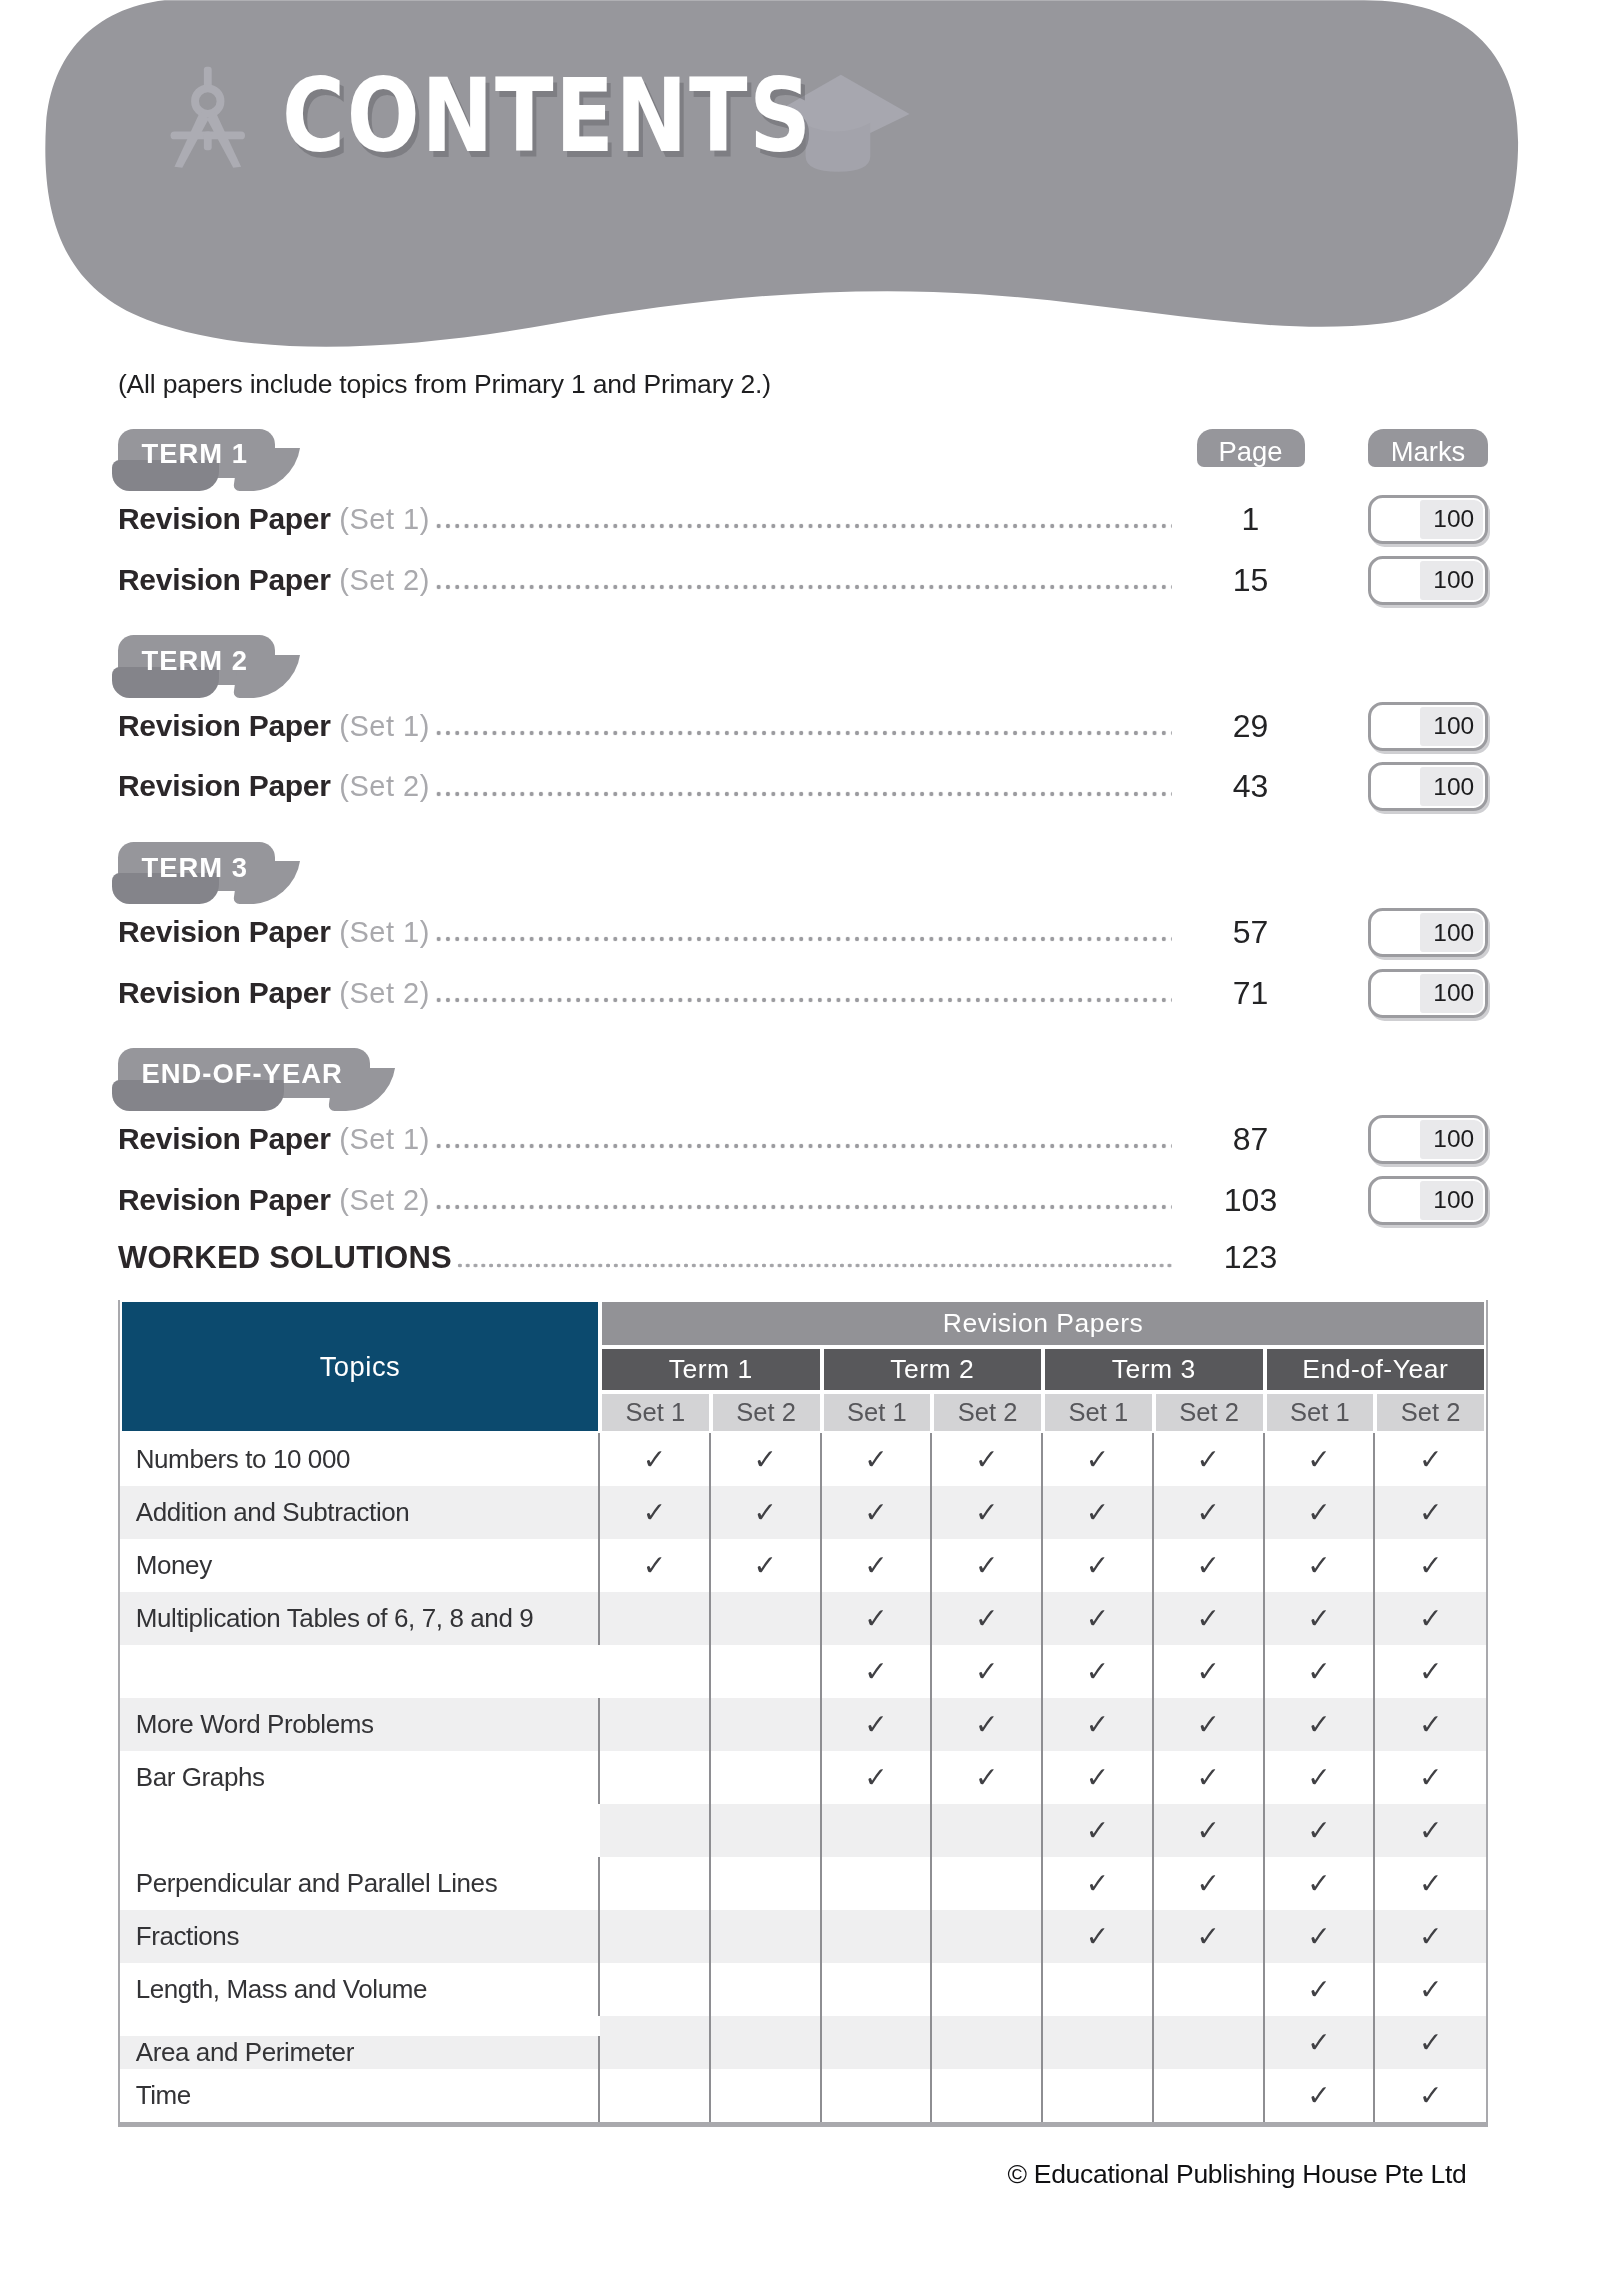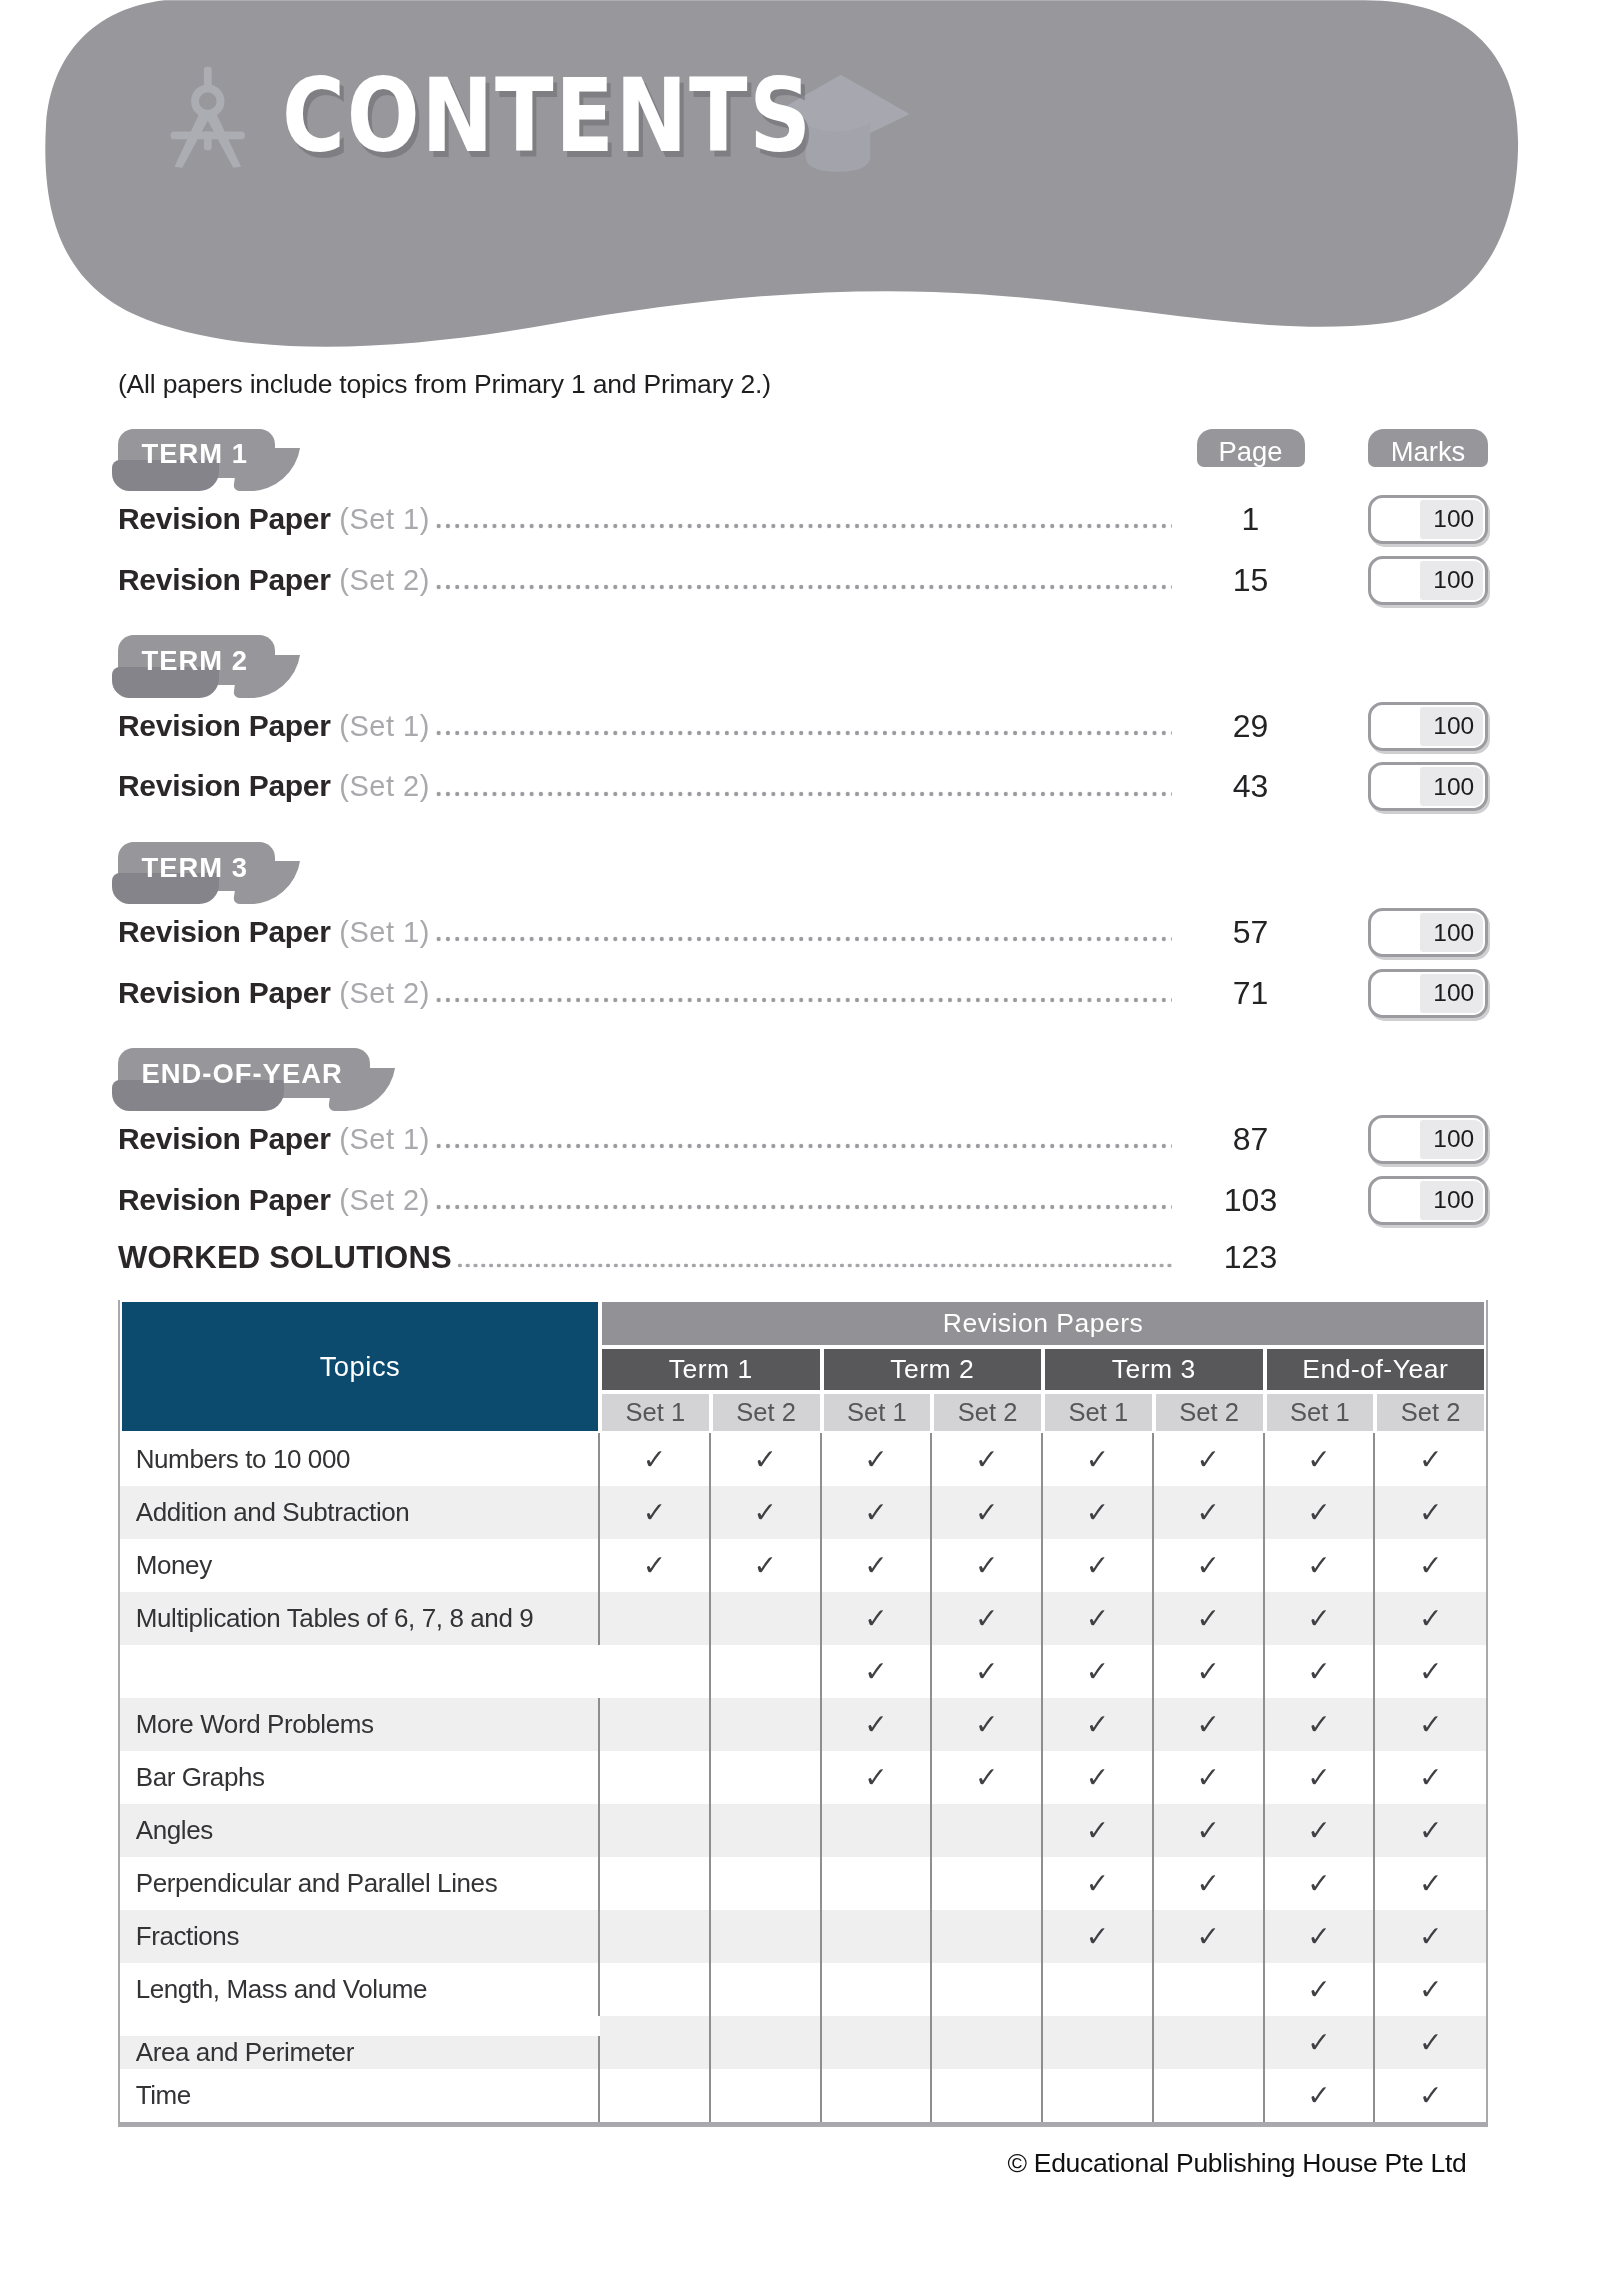--- a/index.html
+++ b/index.html
@@ -102,21 +102,21 @@
   }
   .body { border-right:2px solid #8e8e92; }
   .body.lastcol { border-right:none; }
   .body.alt { background:#efeff0; }
   .topic { padding-left:15.7px; display:flex; align-items:center; font-size:26px; color:#333336; letter-spacing:-0.4px; white-space:nowrap; }
   .check {
     display:flex; align-items:center; justify-content:center;
     font-family:"DejaVu Sans", sans-serif; font-size:28px; font-weight:bold; color:#404044;
   }
   
-  .footer { margin-top:21px; text-align:right; padding-right:21.6px; font-size:26.5px; color:#101012; letter-spacing:-0.3px; }
+  .footer { margin-top:32px; text-align:right; padding-right:21.6px; font-size:26.5px; color:#101012; letter-spacing:-0.3px; }
 </style>
 </head>
 <body>
 
 <div class="hero">
   <svg viewBox="0 0 1654 370" aria-hidden="true">
     <path d="M168 0 C96 8 52 56 47 126 C42 214 60 292 150 326 C262 368 420 356 566 330 C706 305 852 290 1000 300 C1152 310 1290 344 1410 330 C1503 319 1549 247 1549 145 C1549 50 1492 0 1392 0 Z" fill="#97979c"></path>
     <g fill="#acacb3">
       <rect x="208" y="68" width="8" height="22" rx="3"></rect>
       <circle cx="212" cy="103" r="13" fill="none" stroke="#acacb3" stroke-width="8"></circle>
@@ -347,21 +347,20 @@
       <div class="tcell body check alt lastcol" style="grid-area: 9 / 9;">✓</div>
       <div class="tcell body topic" style="grid-area: 10 / 1;">Bar Graphs</div>
       <div class="tcell body check" style="grid-area: 10 / 2;"></div>
       <div class="tcell body check" style="grid-area: 10 / 3;"></div>
       <div class="tcell body check" style="grid-area: 10 / 4;">✓</div>
       <div class="tcell body check" style="grid-area: 10 / 5;">✓</div>
       <div class="tcell body check" style="grid-area: 10 / 6;">✓</div>
       <div class="tcell body check" style="grid-area: 10 / 7;">✓</div>
       <div class="tcell body check" style="grid-area: 10 / 8;">✓</div>
       <div class="tcell body check lastcol" style="grid-area: 10 / 9;">✓</div>
-      <div class="tcell body topic alt" style="grid-area: 11 / 1;">Angles</div>
       <div class="tcell body check alt" style="grid-area: 11 / 2;"></div>
       <div class="tcell body check alt" style="grid-area: 11 / 3;"></div>
       <div class="tcell body check alt" style="grid-area: 11 / 4;"></div>
       <div class="tcell body check alt" style="grid-area: 11 / 5;"></div>
       <div class="tcell body check alt" style="grid-area: 11 / 6;">✓</div>
       <div class="tcell body check alt" style="grid-area: 11 / 7;">✓</div>
       <div class="tcell body check alt" style="grid-area: 11 / 8;">✓</div>
       <div class="tcell body check alt lastcol" style="grid-area: 11 / 9;">✓</div>
       <div class="tcell body topic" style="grid-area: 12 / 1;">Perpendicular and Parallel Lines</div>
       <div class="tcell body check" style="grid-area: 12 / 2;"></div>

